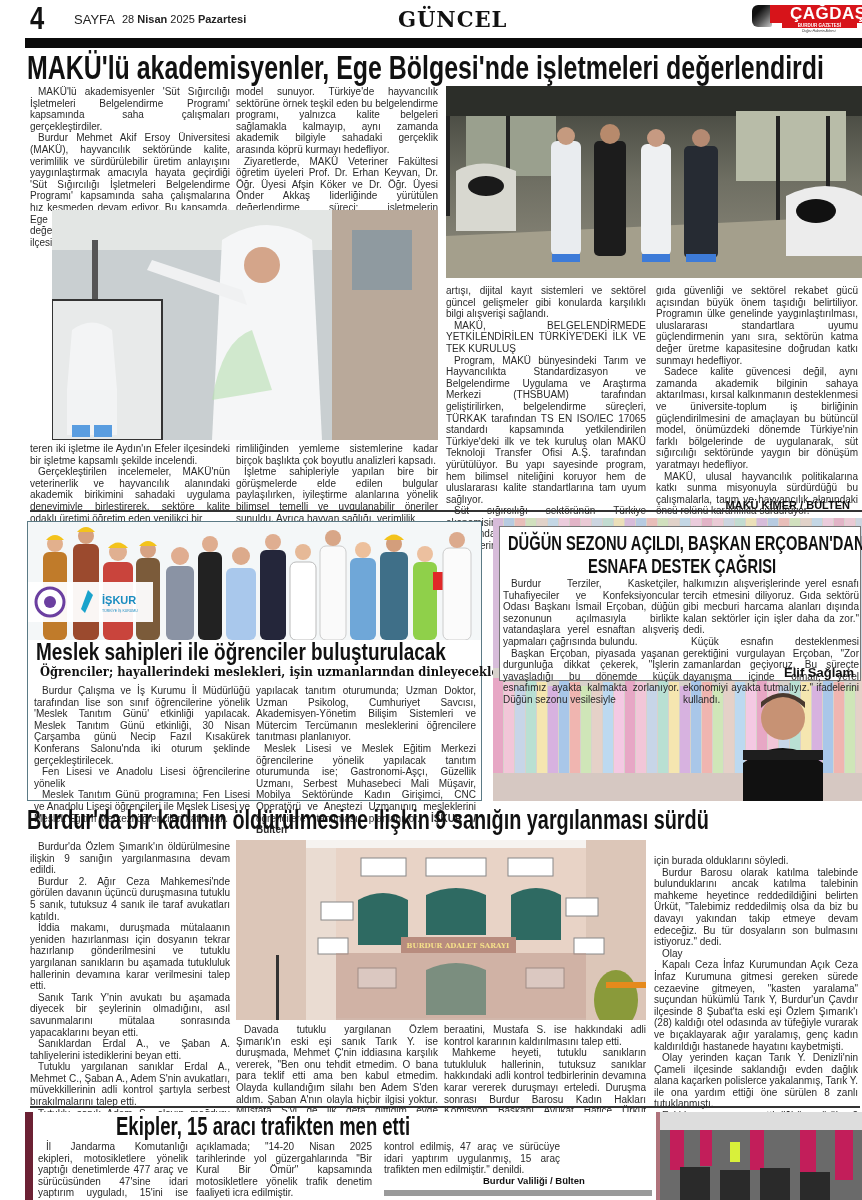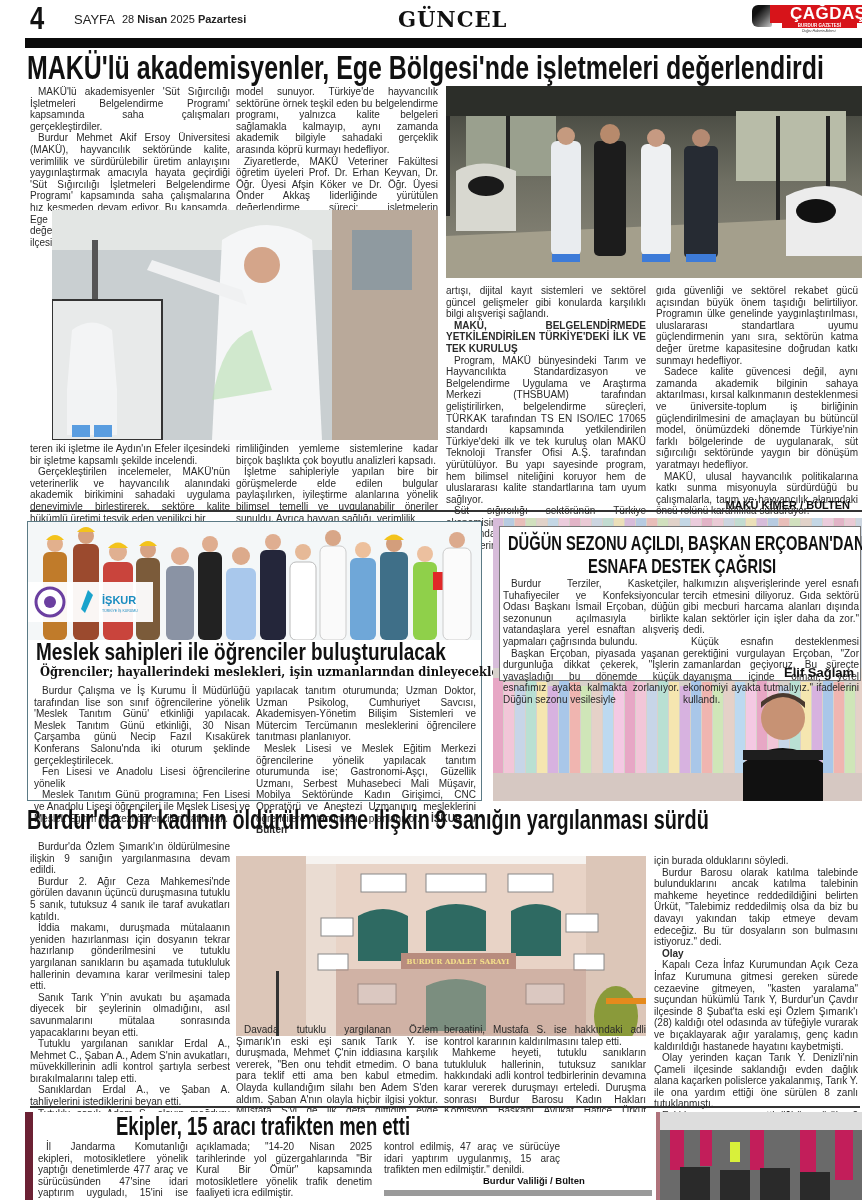--- a/index.html
+++ b/index.html
@@ -1,21 +1,21 @@
 <!DOCTYPE html>
 <html><head>
 <meta charset="utf-8">
 <style>
   * { box-sizing: border-box; margin: 0; padding: 0; }
   body { width: 862px; height: 1200px; background: #fff; font-family: "Liberation Sans", sans-serif; color: #222; overflow: hidden; position: relative; }
   .abs { position: absolute; }
   .txt { font-size: 10px; line-height: 11.6px; text-align: justify; color: #2a2a2a; }
   .txt p { text-indent: 8px; }
   .txt p.noind { text-indent: 0; }
-  .txt b.sub { display: block; font-weight: bold; text-indent: 8px; }
+  .txt b.sub { display: block; font-weight: normal; text-indent: 8px; }
   .cond { font-family: "Liberation Sans", sans-serif; font-weight: bold; transform-origin: left top; white-space: nowrap; color: #111; }
 
   
   #pg-num { left: 30px; top: 0px; font-size: 32px; font-weight: bold; color: #111; transform: scaleX(0.8); transform-origin: left top; }
   #pg-label { left: 58px; top: 12px; font-size: 13px; color: #222; margin-left: 16px; }
   #pg-date { left: 122px; top: 13px; font-size: 11px; color: #222; }
   #pg-date b { font-weight: bold; }
   #section { left: 398px; top: 5px; font-family: "DejaVu Serif", serif; font-size: 23px; font-weight: bold; color: #111; transform: scaleX(0.92); transform-origin: left top; letter-spacing: 1px; }
   #logo { left: 752px; top: 5px; width: 110px; height: 26px; }
   #logo .red { position: absolute; left: 18px; top: 0; width: 92px; height: 18px; background: #d7141a; color: #fff; font-weight: bold; font-size: 17px; line-height: 18px; padding-left: 20px; letter-spacing: 0.5px; }
@@ -50,21 +50,21 @@
   #a3-box { left: 499px; top: 526px; width: 362px; height: 155px; background: #fff; border: 1px solid #777; }
   #a3-title1 { left: 508px; top: 530px; font-size: 21px; line-height: 25px; transform: scaleX(0.7); }
   #a3-title2 { left: 588px; top: 553px; font-size: 21px; line-height: 25px; transform: scaleX(0.7); }
   #a3-col1 { left: 503px; top: 578px; width: 176px; }
   #a3-col2 { left: 683px; top: 578px; width: 176px; }
   #a3-sig { left: 784px; top: 665px; font-size: 13px; font-weight: bold; color: #111; }
 
   
   #a4-title { left: 27px; top: 804px; font-size: 27px; line-height: 32px; transform: scaleX(0.735); }
   #a4-col1 { left: 30px; top: 841px; width: 200px; }
-  #a4-photo { left: 236px; top: 840px; width: 410px; height: 180px; margin-top: 16px; }
+  #a4-photo { left: 236px; top: 840px; width: 410px; height: 180px; }
   #a4-col2 { left: 236px; top: 1024px; width: 202px; }
   #a4-col3 { left: 444px; top: 1024px; width: 202px; }
   #a4-col4 { left: 654px; top: 855px; width: 204px; }
   #a4-rule { left: 30px; top: 1106px; width: 830px; height: 1.5px; background: #333; }
 
   
   #a5-frame { left: 25px; top: 1112px; width: 837px; height: 88px; background: linear-gradient(90deg, #6b2134 0%, #8a3a48 40%, #b47a82 80%, #cfb8bd 100%); }
   #a5-box { left: 33px; top: 1112px; width: 623px; height: 88px; background: #fff; }
   #a5-title { left: 116px; top: 1111px; font-size: 25px; line-height: 30px; transform: scaleX(0.74); }
   #a5-col1 { left: 38px; top: 1141px; width: 150px; }
@@ -162,21 +162,21 @@
     <rect x="42" y="215" width="18" height="12" fill="#5a9de0"></rect>
     <path d="M170 30 q45 -30 90 0 l10 200 l-110 0 z" fill="#f5f6f7"></path>
     <circle cx="210" cy="55" r="18" fill="#d4a58a"></circle>
     <path d="M100 50 L190 80 L195 95 L95 60 Z" fill="#f0f1f2"></path>
     <path d="M200 120 q-30 10 -40 70 q30 -5 60 -10 z" fill="#b8e0b0" opacity="0.6"></path>
   </svg>
 </div>
 
 <div class="abs txt" id="a1-col1b">
   <p class="noind">teren iki işletme ile Aydın'ın Efeler ilçesindeki bir işletme kapsamlı şekilde incelendi.</p>
-  <p>Gerçekleştirilen incelemeler, MAKÜ'nün veterinerlik ve hayvancılık alanındaki akademik birikimini sahadaki uygulama deneyimiyle birleştirerek, sektöre kalite hükümlü üretimi teşvik eden yenilikçi bir</p>
+  <p>Gerçekleştirilen incelemeler, MAKÜ'nün veterinerlik ve hayvancılık alanındaki akademik birikimini sahadaki uygulama deneyimiyle birleştirerek, sektöre kalite odaklı üretimi öğretim eden yenilikçi bir</p>
 </div>
 <div class="abs txt" id="a1-col2b">
   <p class="noind">rimliliğinden yemleme sistemlerine kadar birçok başlıkta çok boyutlu analizleri kapsadı.</p>
   <p>İşletme sahipleriyle yapılan bire bir görüşmelerde elde edilen bulgular paylaşılırken, iyileştirme alanlarına yönelik bilimsel temelli ve uygulanabilir öneriler sunuldu. Ayrıca hayvan sağlığı, verimlilik</p>
 </div>
 
 <div class="abs txt" id="a1-col3">
   <p class="noind">artışı, dijital kayıt sistemleri ve sektörel güncel gelişmeler gibi konularda karşılıklı bilgi alışverişi sağlandı.</p>
   <b class="sub">MAKÜ, BELGELENDİRMEDE YETKİLENDİRİLEN TÜRKİYE'DEKİ İLK VE TEK KURULUŞ</b>
   <p>Program, MAKÜ bünyesindeki Tarım ve Hayvancılıkta Standardizasyon ve Belgelendirme Uygulama ve Araştırma Merkezi (THSBUAM) tarafından geliştirilirken, belgelendirme süreçleri, TÜRKAK tarafından TS EN ISO/IEC 17065 standardı kapsamında yetkilendirilen Türkiye'deki ilk ve tek kuruluş olan MAKÜ Teknoloji Transfer Ofisi A.Ş. tarafından yürütülüyor. Bu yapı sayesinde program, hem bilimsel niteliğini koruyor hem de uluslararası kalite standartlarına tam uyum sağlıyor.</p>
@@ -342,22 +342,22 @@
   <p>Küçük esnafın desteklenmesi gerektiğini vurgulayan Erçoban, "Zor zamanlardan geçiyoruz. Bu süreçte dayanışma içinde olmalı, yerel ekonomiyi ayakta tutmalıyız." ifadelerini kullandı.</p>
 </div>
 <div class="abs" id="a3-sig">Elif Sağlam</div>
 
 <div class="abs cond" id="a4-title">Burdur'da bir kadının öldürülmesine ilişkin 9 sanığın yargılanması sürdü</div>
 <div class="abs txt" id="a4-col1">
   <p>Burdur'da Özlem Şımarık'ın öldürülmesine ilişkin 9 sanığın yargılanmasına devam edildi.</p>
   <p>Burdur 2. Ağır Ceza Mahkemesi'nde görülen davanın üçüncü duruşmasına tutuklu 5 sanık, tutuksuz 4 sanık ile taraf avukatları katıldı.</p>
   <p>İddia makamı, duruşmada mütalaanın yeniden hazırlanması için dosyanın tekrar hazırlanıp gönderilmesini ve tutuklu yargılanan sanıkların bu aşamada tutukluluk hallerinin devamına karar verilmesini talep etti.</p>
   <p>Sanık Tarık Y'nin avukatı bu aşamada diyecek bir şeylerinin olmadığını, asıl savunmalarını mütalaa sonrasında yapacaklarını beyan etti.</p>
+  <p>Sanıklardan Erdal A., ve Şaban A. tahliyelerini istediklerini beyan etti.</p>
   <p>Tutuklu yargılanan sanıklar Erdal A., Mehmet C., Şaban A., Adem S'nin avukatları, müvekkillerinin adli kontrol şartıyla serbest bırakılmalarını talep etti.</p>
-  <p>Sanıklardan Erdal A., ve Şaban A. tahliyelerini istediklerini beyan etti.</p>
   <p>Tutuklu sanık Adem S., olayın mağduru olduğunu iddia ederek, beraatını talep etti.</p>
   <p>Tutuklu sanık Mehmet Ç, sanık Tarık Y'nin kendisine Adem S'nin aleyhinde konuşmasını teklif ettiğini, bunu yapmayınca cezaevinde kendisini tehdit ettiğini iddia ederek, beraat ve tahliye talebinde bulundu.</p>
 </div>
 <div class="abs photo" id="a4-photo">
   <svg width="410" height="180" viewBox="0 0 410 180">
     <rect width="410" height="180" fill="#eadcd2"></rect>
     <rect x="0" y="0" width="410" height="8" fill="#f6f3f0"></rect>
     <rect x="100" y="8" width="280" height="170" fill="#e8d3c6"></rect>
     <rect x="0" y="0" width="70" height="180" fill="#dcc6b8"></rect>
     <rect x="350" y="0" width="60" height="180" fill="#dcc6b8"></rect>

